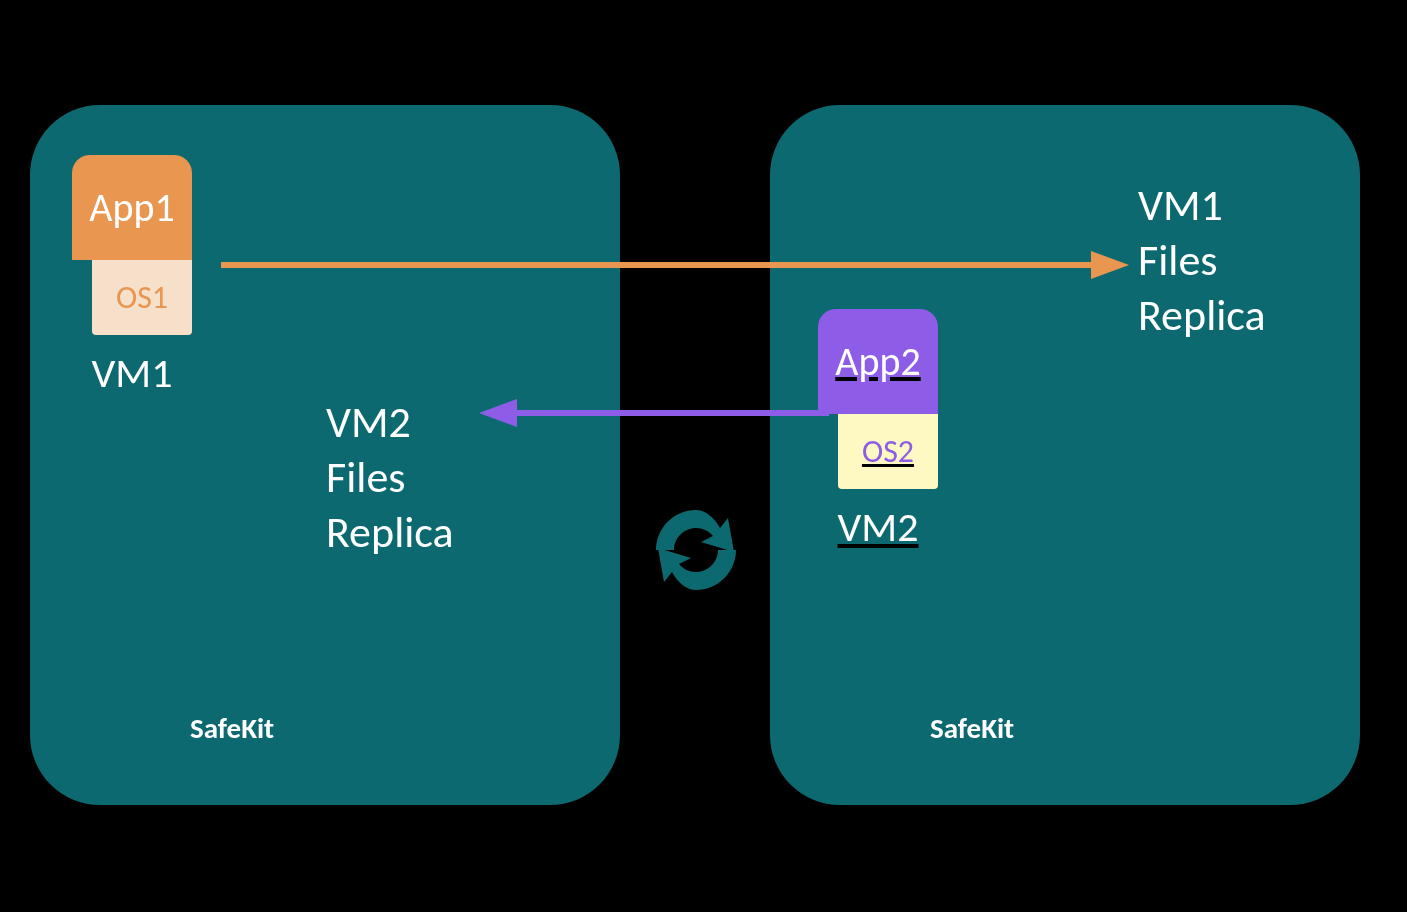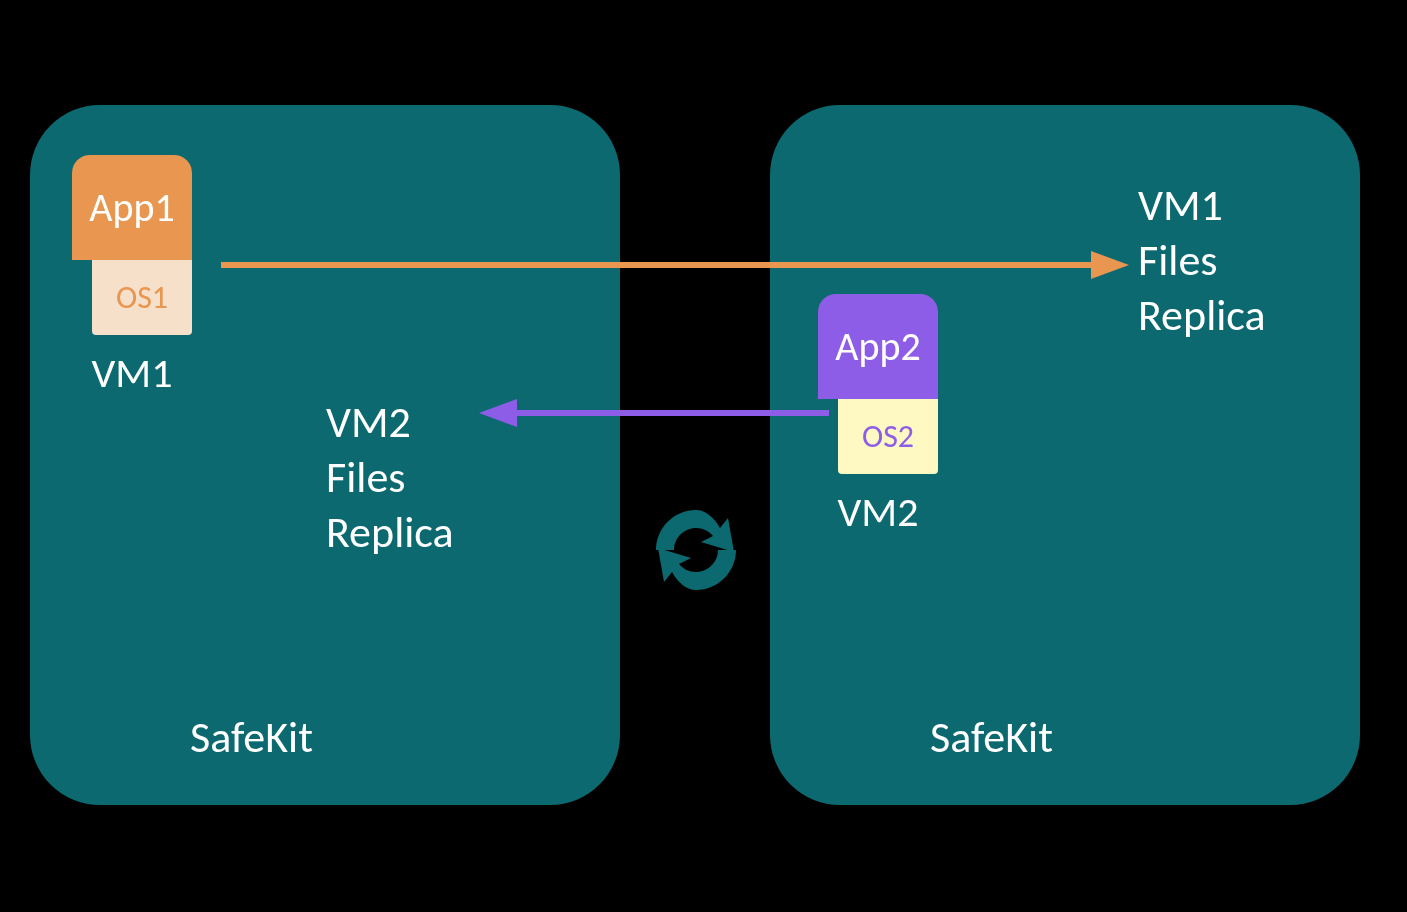--- a/index.html
+++ b/index.html
@@ -29,33 +29,33 @@
     }
     .panel-right {
       left: 770px;
       top: 105px;
       width: 590px;
       height: 700px;
     }
     .safekit-label {
       position: absolute;
       color: #fff;
-      font-size: 44px;
-      font-weight: 400;
+      font-size: 29px;
+      font-weight: 700;
     }
     .safekit-left { left: 190px; top: 710px; }
     .safekit-right { left: 930px; top: 710px; }
 
     .vm-block {
       position: absolute;
       width: 120px;
       text-align: center;
     }
     .vm1 { left: 72px; top: 155px; }
-    .vm2 { left: 818px; top: 294px; }
+    .vm2 { left: 818px; top: 309px; text-decoration: underline; }
 
     .app-box {
       border-radius: 18px 18px 0 0;
       color: #fff;
       font-size: 40px;
       padding: 28px 0;
     }
     .app1 { background: #e89650; }
     .app2 { background: #8e5de8; }
 

